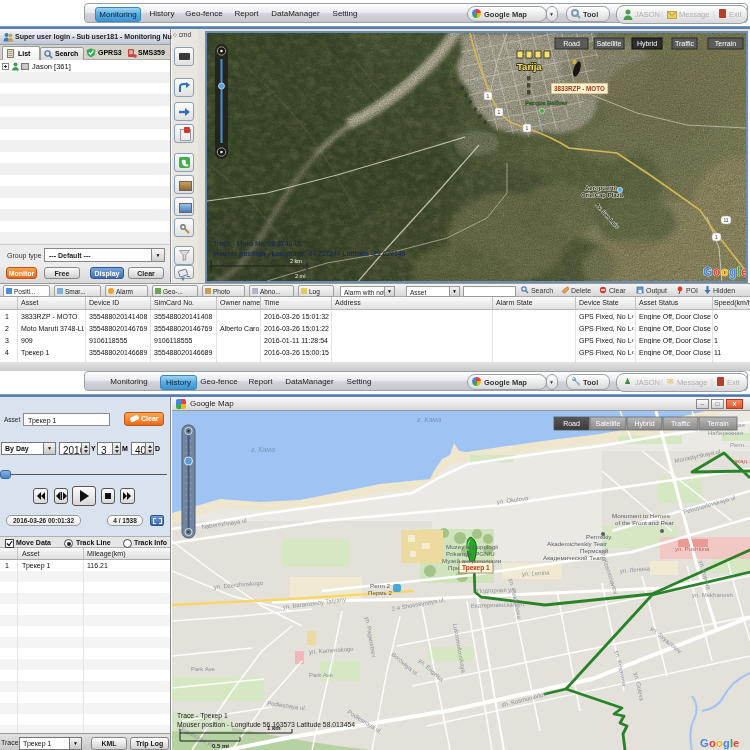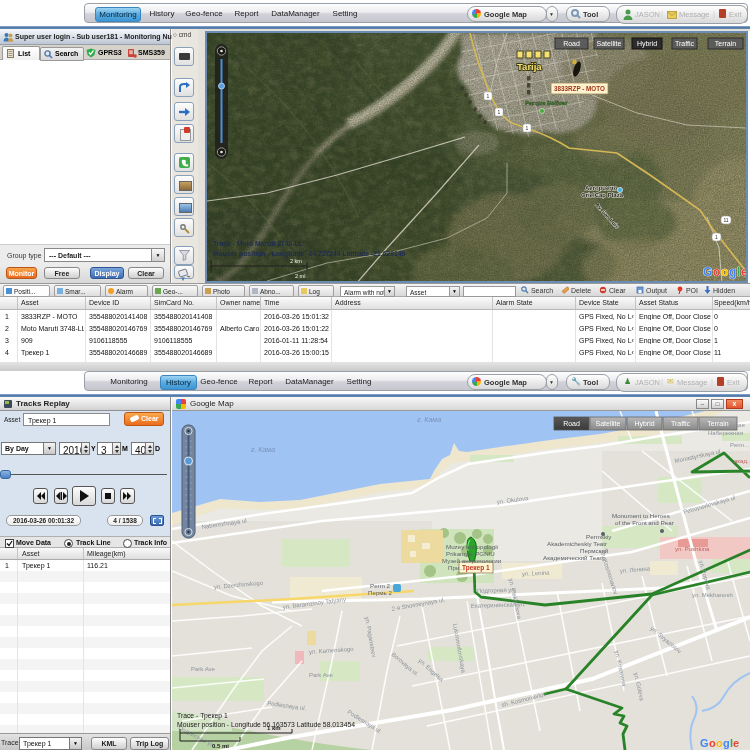--- a/index.html
+++ b/index.html
@@ -108,20 +108,32 @@
         <span style="position:absolute;left:12px;top:2px;">GPRS3</span>
       </span>
     <span style="position:absolute;left:127px;top:2px;width:44px;height:12px;font-size:7px;font-weight:bold;">
         <svg style="position:absolute;left:0;top:1px;" width="10" height="10">
           <rect x="1" y="1" width="6" height="8" rx="1" fill="#c5453a"></rect>
           <rect x="2.2" y="2.2" width="3.6" height="4" fill="#e8b0a8"></rect>
           <circle cx="8" cy="8" r="1.8" fill="#c5453a"></circle>
         </svg>
         <span style="position:absolute;left:11px;top:2px;">SMS359</span>
       </span>
+  </div>
+  <div style="position:absolute;left:0;top:31px;width:100%;height:184px;background:repeating-linear-gradient(#ffffff 0 11.5px,#f0f0f0 11.5px 23px);">
+    <span style="position:absolute;left:2px;top:3px;width:7px;height:7px;background:#fff;border:1px solid #888;box-sizing:border-box;">
+        <span style="position:absolute;left:1px;top:2px;width:3px;height:1px;background:#333;"></span>
+        <span style="position:absolute;left:2px;top:1px;width:1px;height:3px;background:#333;"></span>
+      </span>
+    <svg style="position:absolute;left:11px;top:2px;" width="9" height="9">
+        <circle cx="4.5" cy="2.5" r="2" fill="#3aa04a"></circle>
+        <path d="M1,8.5 Q1.5,5 4.5,5 Q7.5,5 8,8.5 Z" fill="#3aa04a"></path>
+      </svg>
+    <span style="position:absolute;left:21px;top:3px;width:8px;height:7px;background:#c8c8c8;border:1px solid #777;box-sizing:border-box;"></span>
+    <span style="position:absolute;left:32px;top:2px;font-size:7.5px;color:#111;">Jason [361]</span>
   </div>
   <div style="position:absolute;left:0;top:215px;width:100%;height:21px;background:#ececec;border-top:1px solid #ccc;box-sizing:border-box;">
     <span style="position:absolute;left:7px;top:7px;font-size:7px;color:#333;">Group type</span>
     <span style="position:absolute;left:44px;top:3px;width:121px;height:14px;background:#fff;border:1px solid #888;box-sizing:border-box;">
       <span style="position:absolute;left:4px;top:3px;font-size:7px;font-weight:bold;color:#222;">--- Default ---</span>
       <span style="position:absolute;right:0;top:0;width:12px;height:12px;background:linear-gradient(#f8f8f8,#d0d0d0);border-left:1px solid #888;font-size:5px;text-align:center;line-height:12px;">▼</span>
     </span>
   </div>
   <div style="position:absolute;left:0;top:236px;width:100%;height:18px;background:linear-gradient(#ececec,#d8d8d8);">
     <span style="position:absolute;left:6px;top:2px;width:31px;height:12px;background:linear-gradient(#f7a54a,#e8681f);border:1px solid #b85515;border-radius:3px;font-size:7px;font-weight:bold;color:#fff;text-align:center;line-height:12px;box-sizing:border-box;">Monitor</span>
@@ -549,26 +561,20 @@
     <span style="position:absolute;left:50px;top:3px;font-size:8px;color:#d8b840;">✉</span>
       <span style="position:absolute;left:60px;top:4px;">Message</span>
     <span style="position:absolute;left:94px;top:3px;color:#ccc;">|</span>
     <span style="position:absolute;left:100px;top:3px;width:7px;height:9px;background:#b5402a;border-radius:1px;"></span>
       <span style="position:absolute;left:110px;top:4px;">Exit</span>
   </span>
 </div>
 <div class="abs blueline" style="left:0;top:394px;width:750px;height:3px;"></div>
 
 <div class="abs" id="lp2" style="left:0;top:397px;width:171px;height:353px;background:#d9e2ef;border-right:1px solid #8a8a8a;box-sizing:border-box;">
-  <div style="position:absolute;left:0;top:0;width:100%;height:14px;background:linear-gradient(#fafafa,#d2d2d2);border-bottom:1px solid #909090;box-sizing:border-box;">
-    <span style="position:absolute;left:4px;top:3px;width:8px;height:8px;background:#3a4a5a;border-radius:1px;">
-        <span style="position:absolute;left:1px;top:1px;width:4px;height:3px;background:#9ab84a;"></span>
-      </span>
-    <span style="position:absolute;left:16px;top:2px;font-size:8px;font-weight:bold;color:#222;">Tracks Replay</span>
-  </div>
   <span style="position:absolute;left:4px;top:19px;font-size:6.5px;color:#222;">Asset</span>
   <span style="position:absolute;left:23px;top:16px;width:87px;height:13px;background:#fff;border:1px solid #8a8a8a;box-sizing:border-box;">
       <span style="position:absolute;left:4px;top:3px;font-size:7px;color:#111;">Трекер 1</span>
     </span>
   <span style="position:absolute;left:124px;top:15px;width:40px;height:14px;background:linear-gradient(#f9a94e,#ec6c1c);border:1px solid #c05510;border-radius:3px;box-sizing:border-box;">
       <span style="position:absolute;left:5px;top:3px;width:9px;height:5px;background:#fff;border-radius:2px;transform:rotate(-25deg);"></span>
       <span style="position:absolute;left:16px;top:2px;font-size:7px;font-weight:bold;color:#fff;">Clear</span>
     </span>
   <span style="position:absolute;left:1px;top:45px;width:55px;height:13px;background:#fff;border:1px solid #777;box-sizing:border-box;">
     <span style="position:absolute;left:3px;top:2px;font-size:7px;font-weight:bold;color:#111;">By Day</span>

